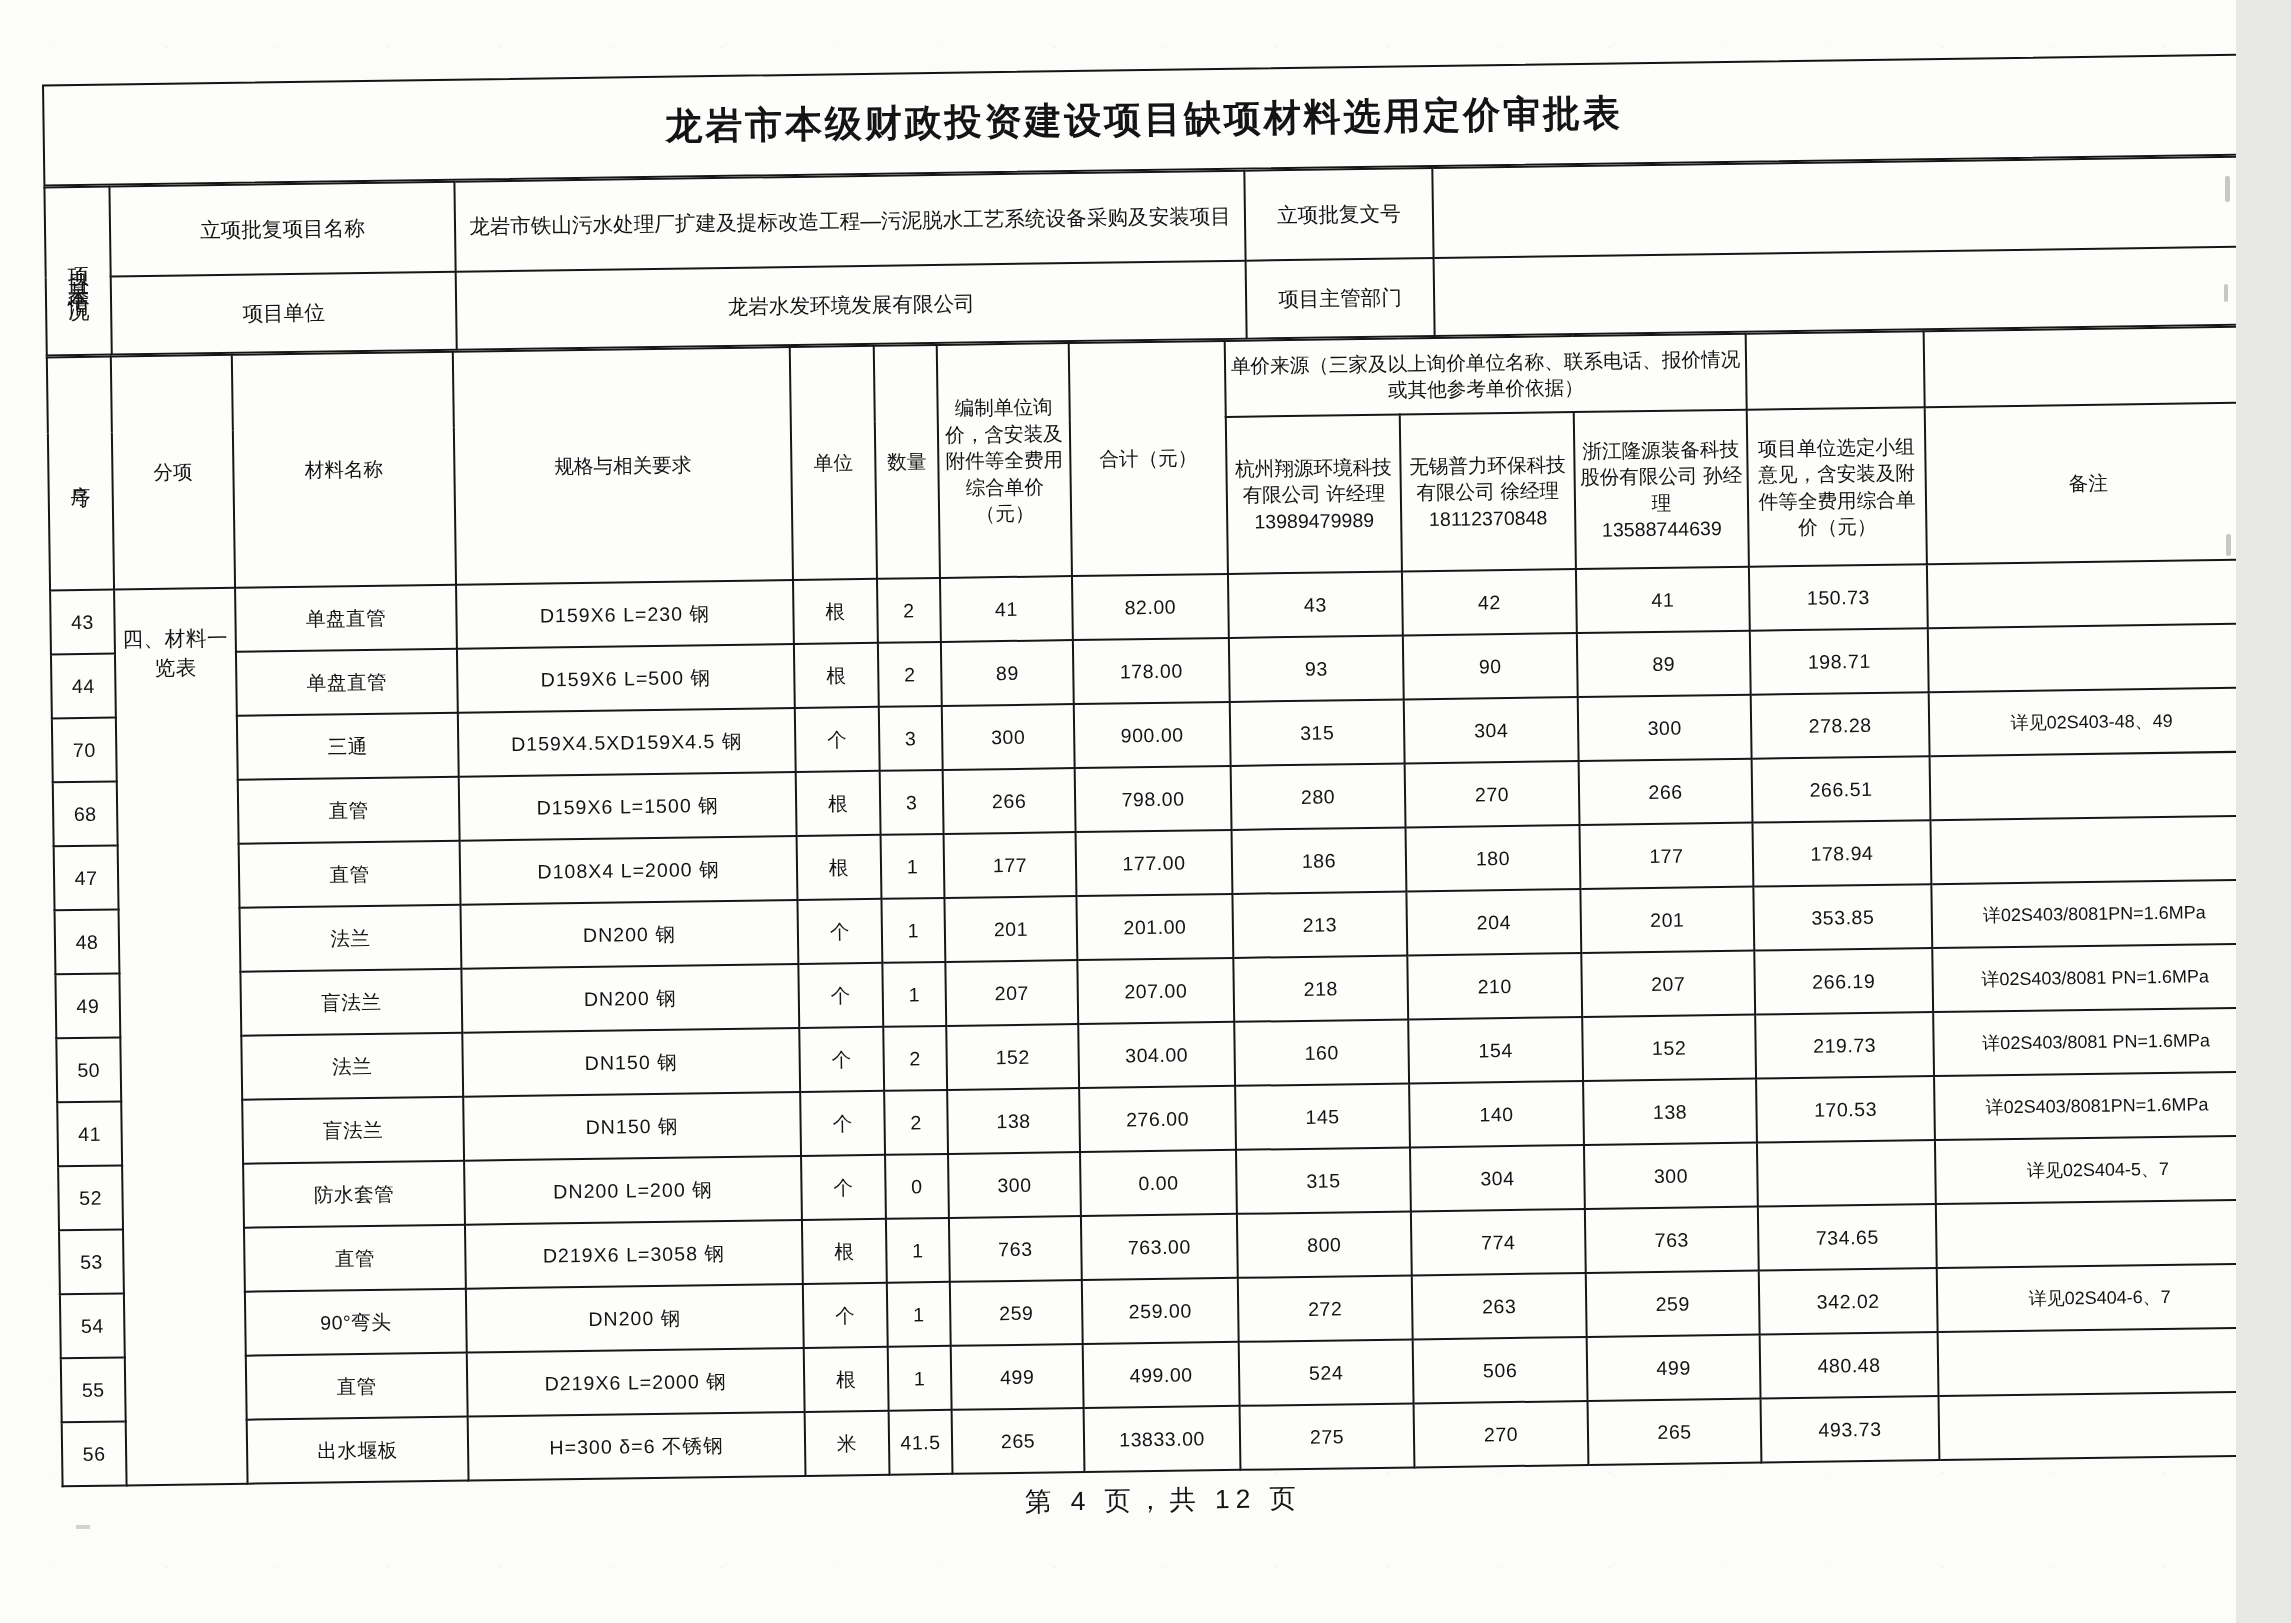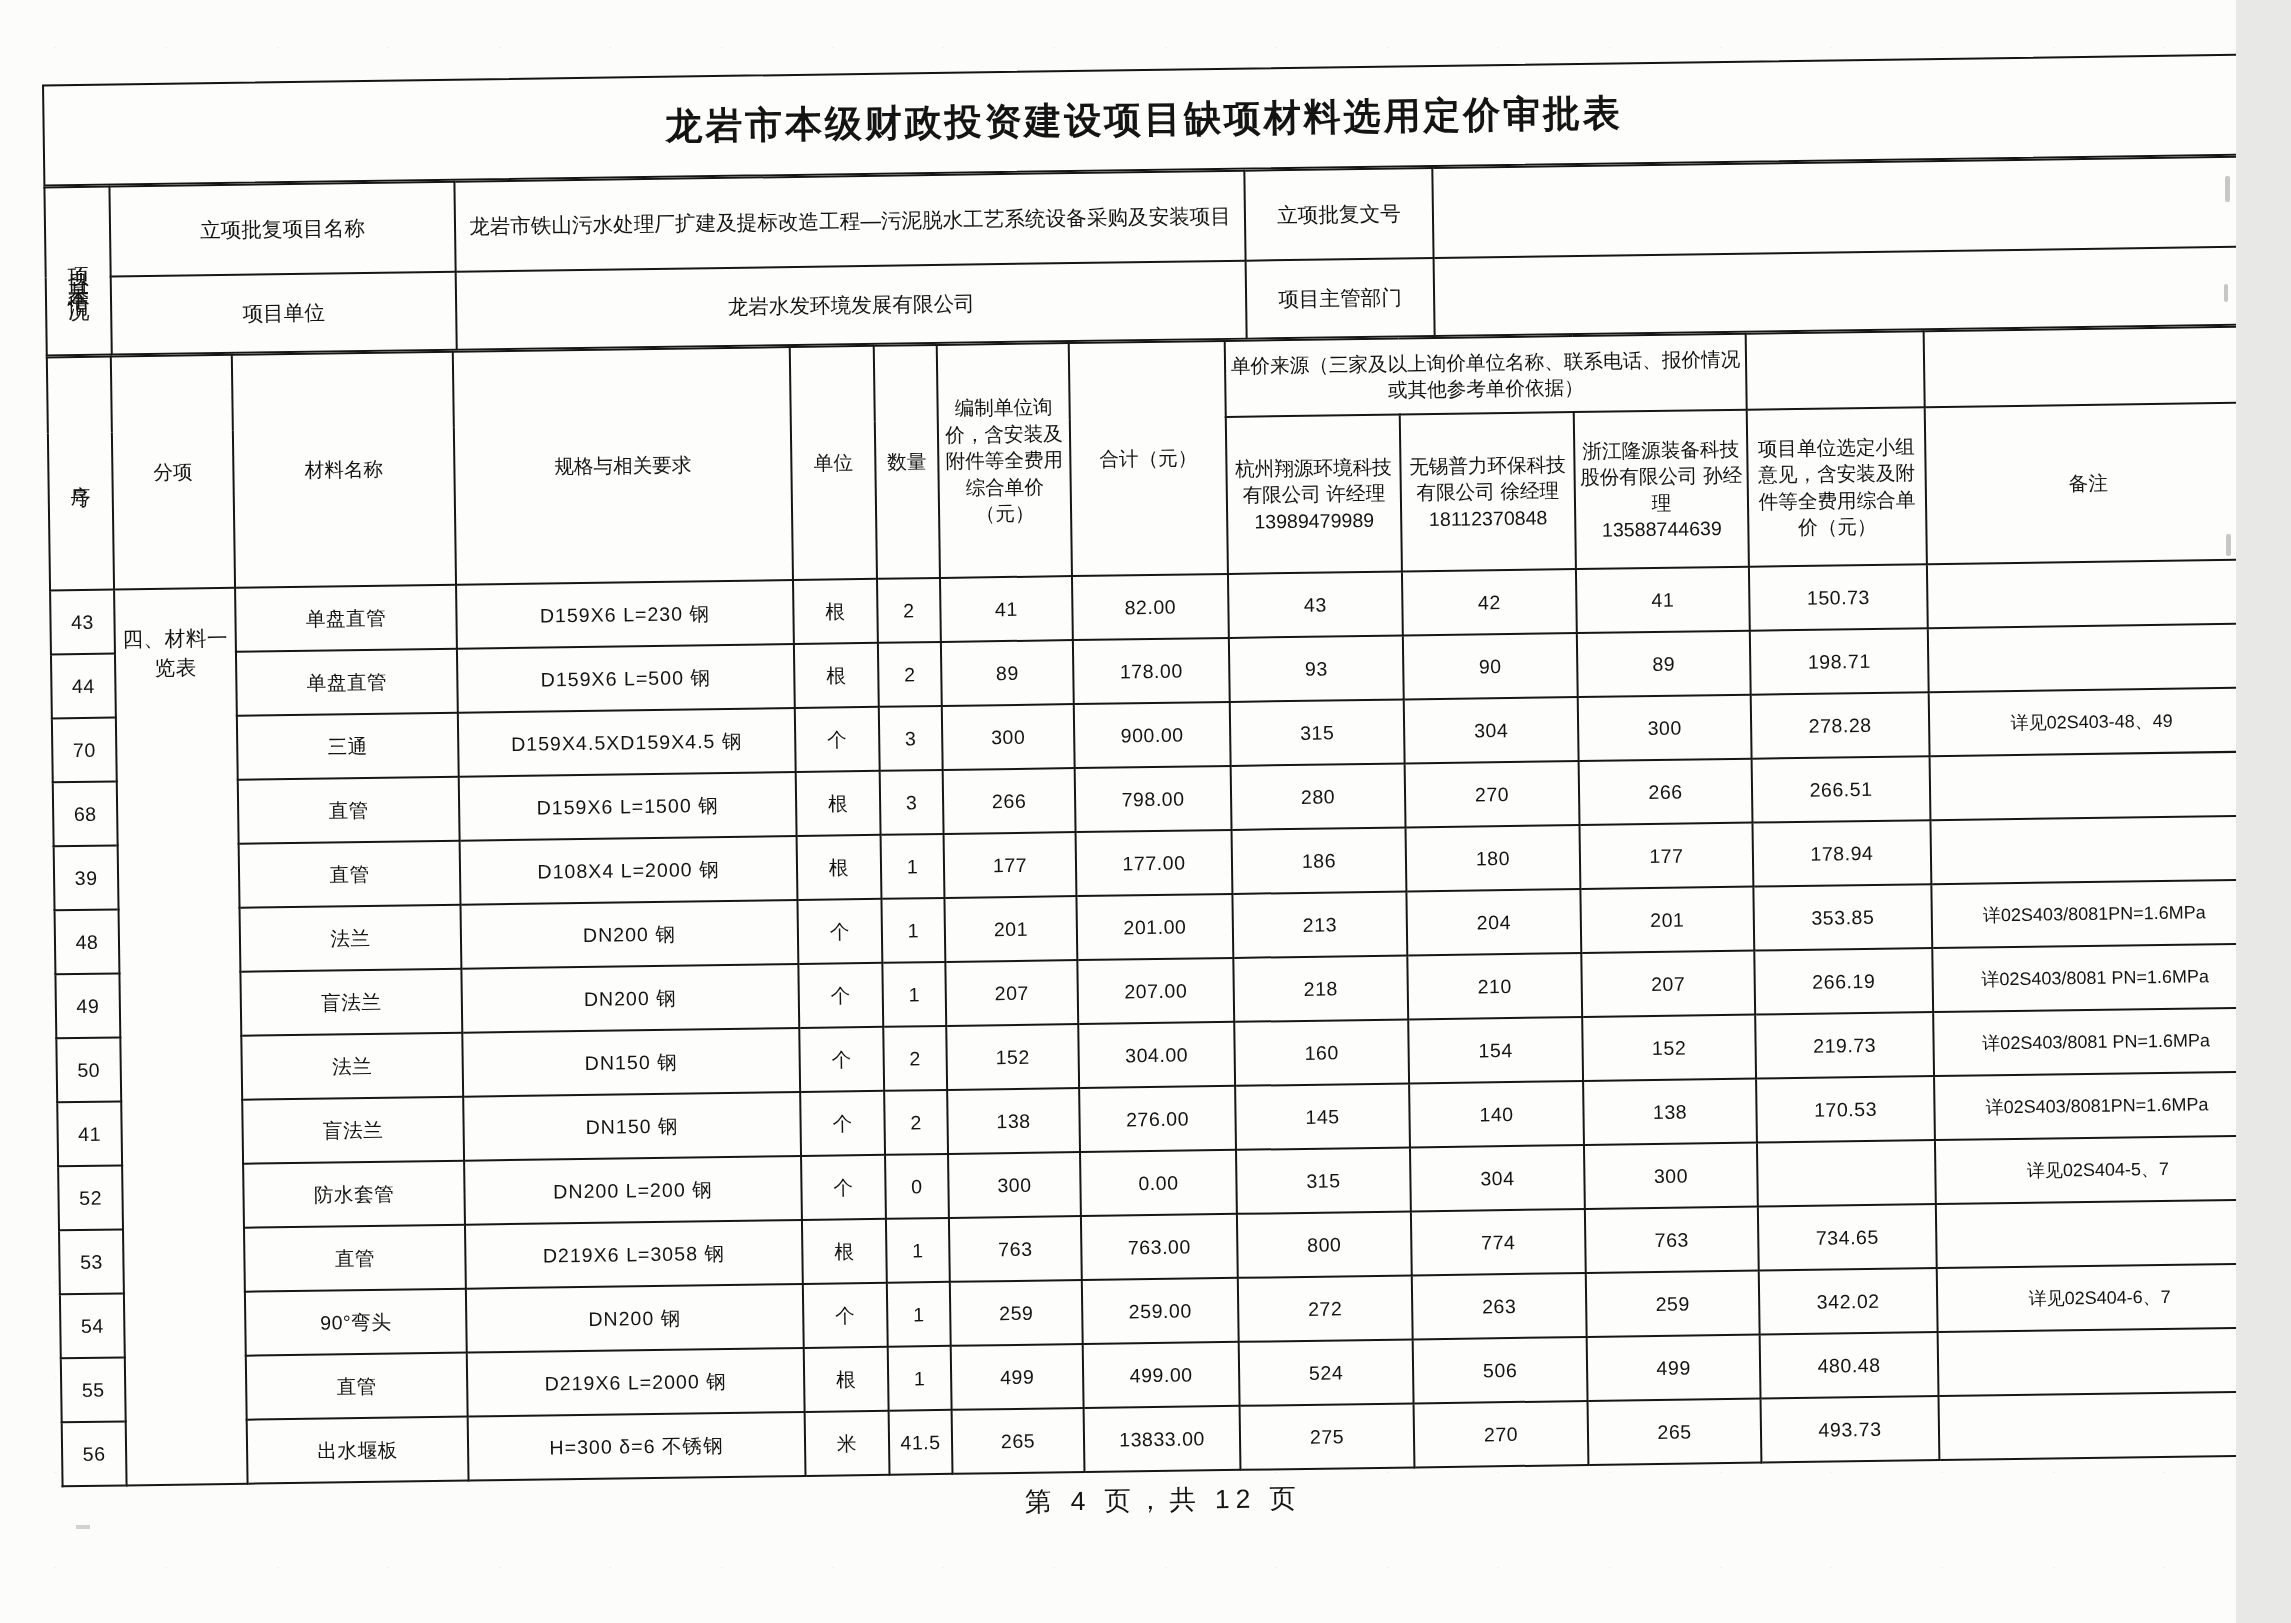--- a/index.html
+++ b/index.html
@@ -193,21 +193,21 @@
             <td class="cell cell-qty">3</td>
             <td class="cell cell-unit-price">266</td>
             <td class="cell cell-total">798.00</td>
             <td class="cell cell-quote1">280</td>
             <td class="cell cell-quote2">270</td>
             <td class="cell cell-quote3">266</td>
             <td class="cell cell-selected">266.51</td>
             <td class="cell cell-remark"></td>
           </tr>
           <tr>
-            <td class="cell cell-seq">39</td>
+            <td class="cell cell-seq">47</td>
             <td class="cell cell-name">直管</td>
             <td class="cell cell-spec">D108X4 L=2000 钢</td>
             <td class="cell cell-unit">根</td>
             <td class="cell cell-qty">1</td>
             <td class="cell cell-unit-price">177</td>
             <td class="cell cell-total">177.00</td>
             <td class="cell cell-quote1">186</td>
             <td class="cell cell-quote2">180</td>
             <td class="cell cell-quote3">177</td>
             <td class="cell cell-selected">178.94</td>

